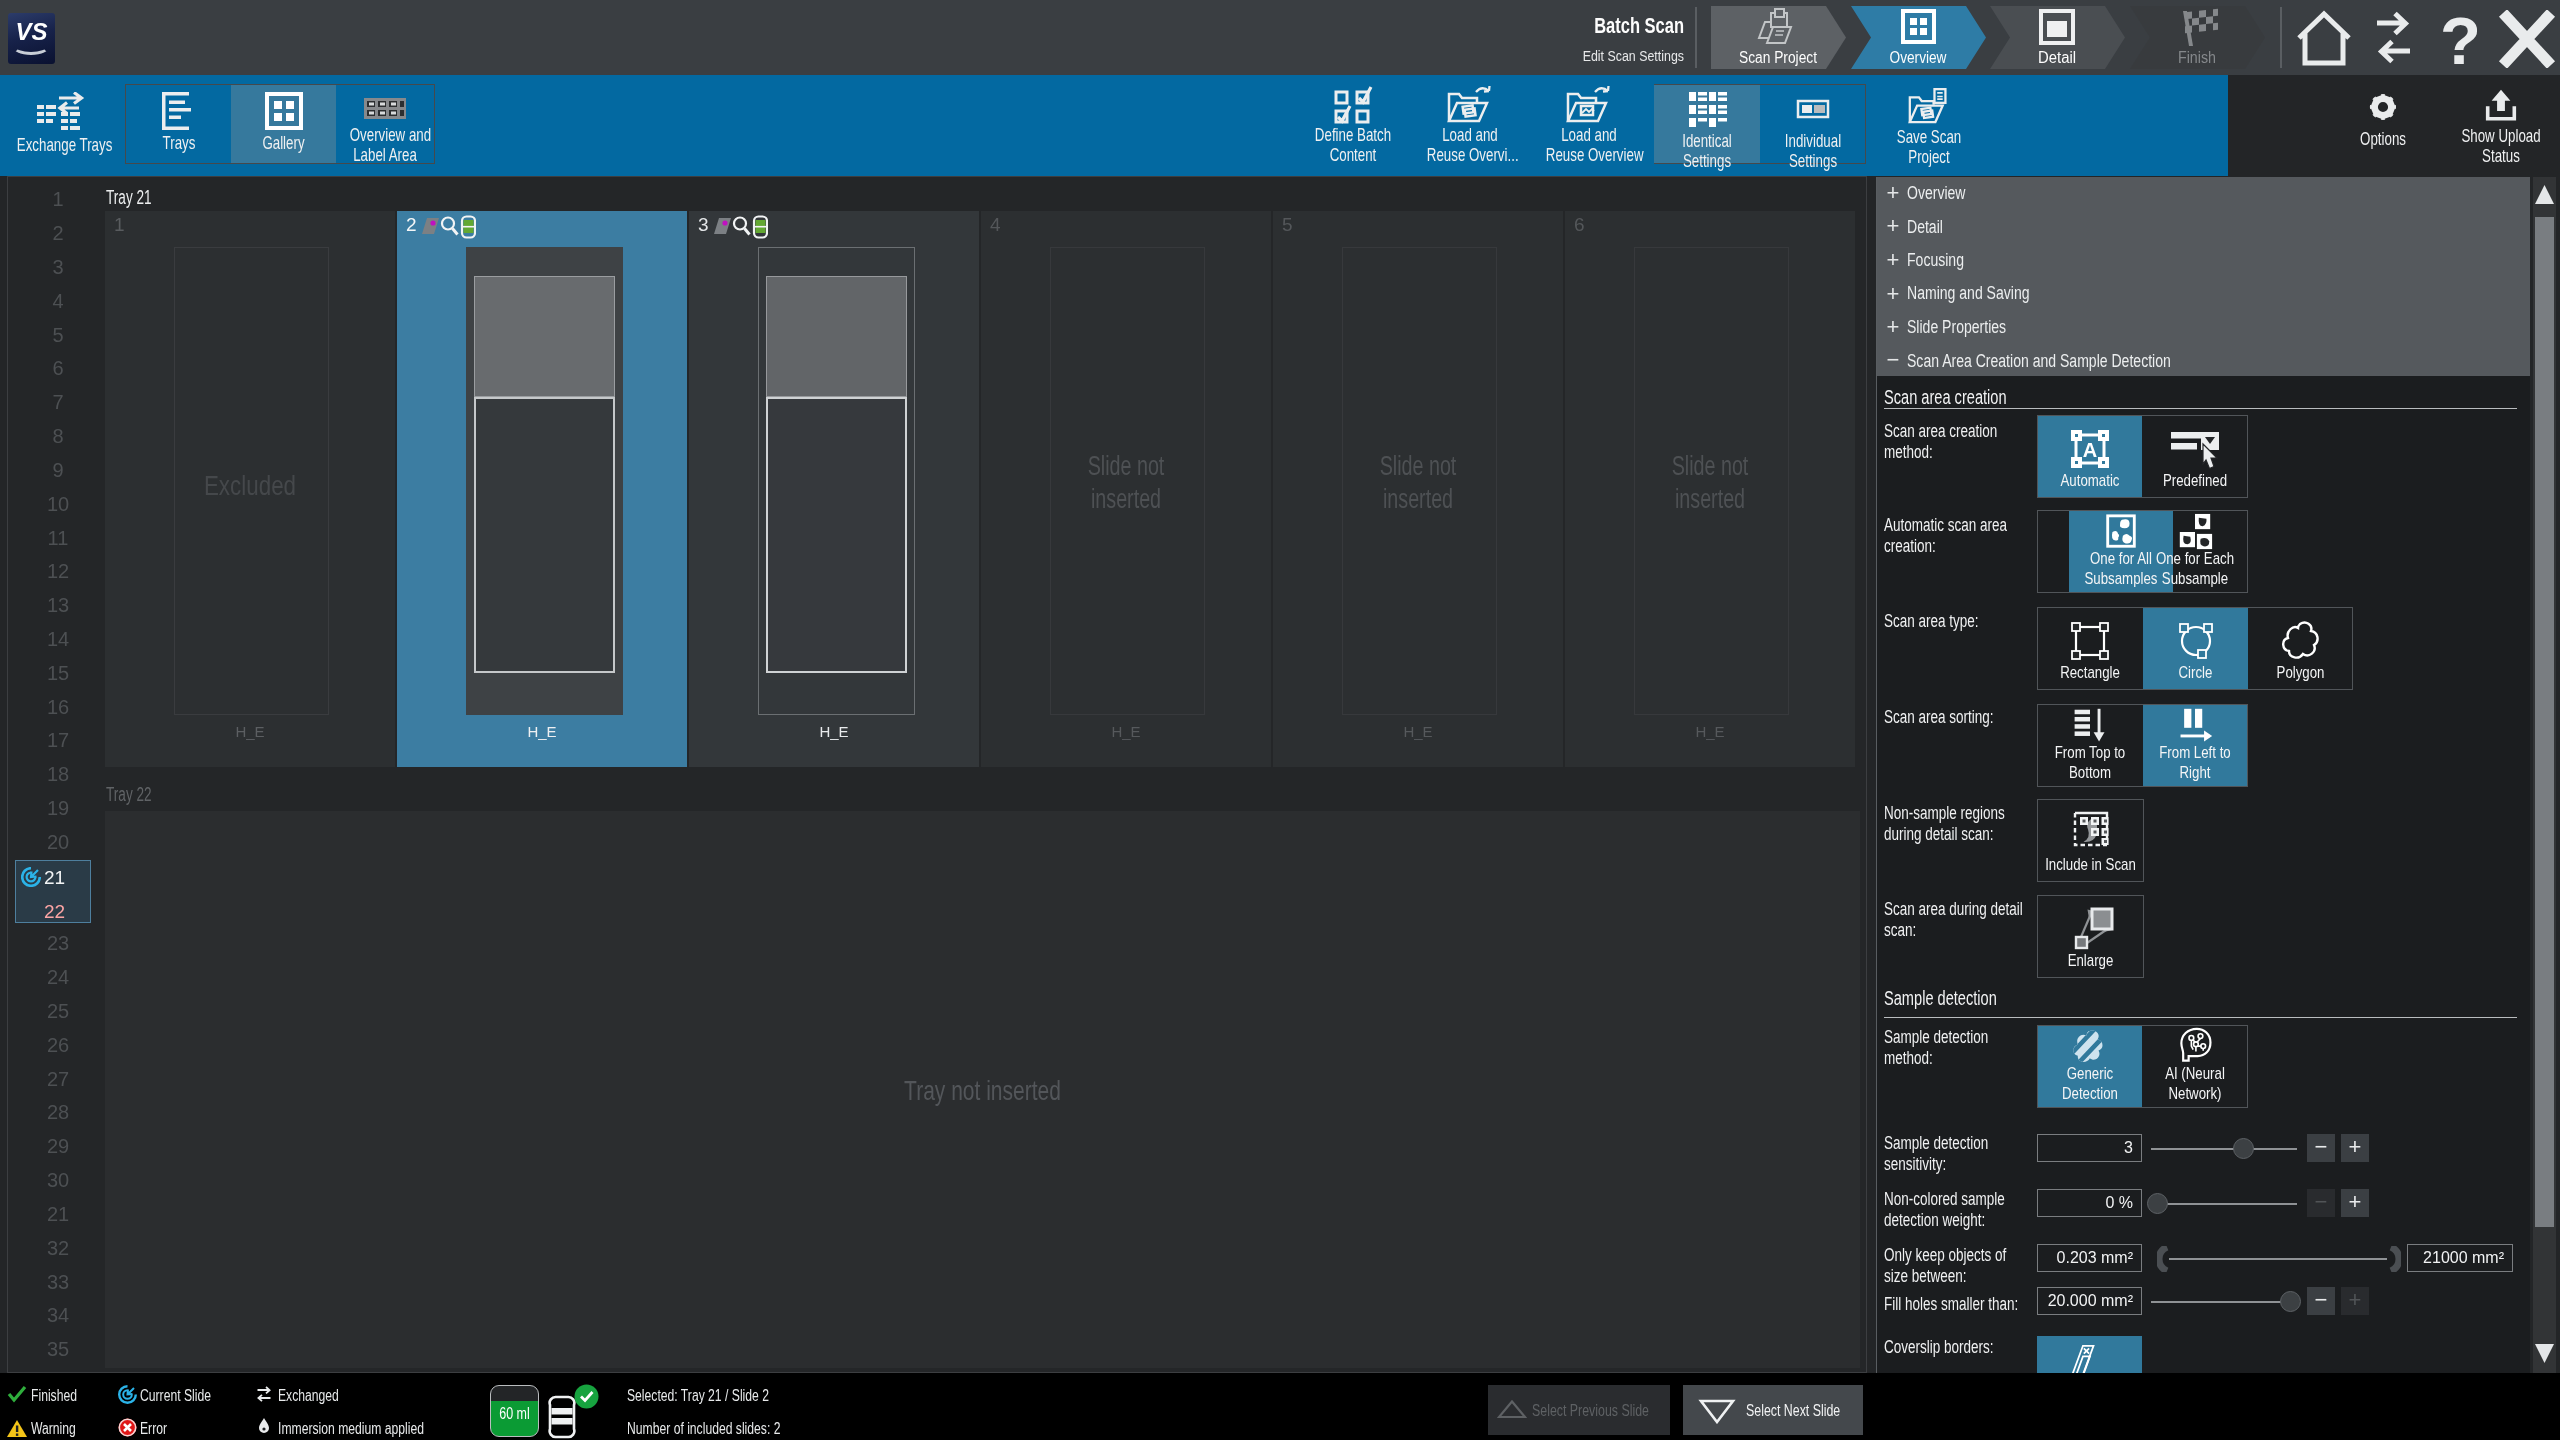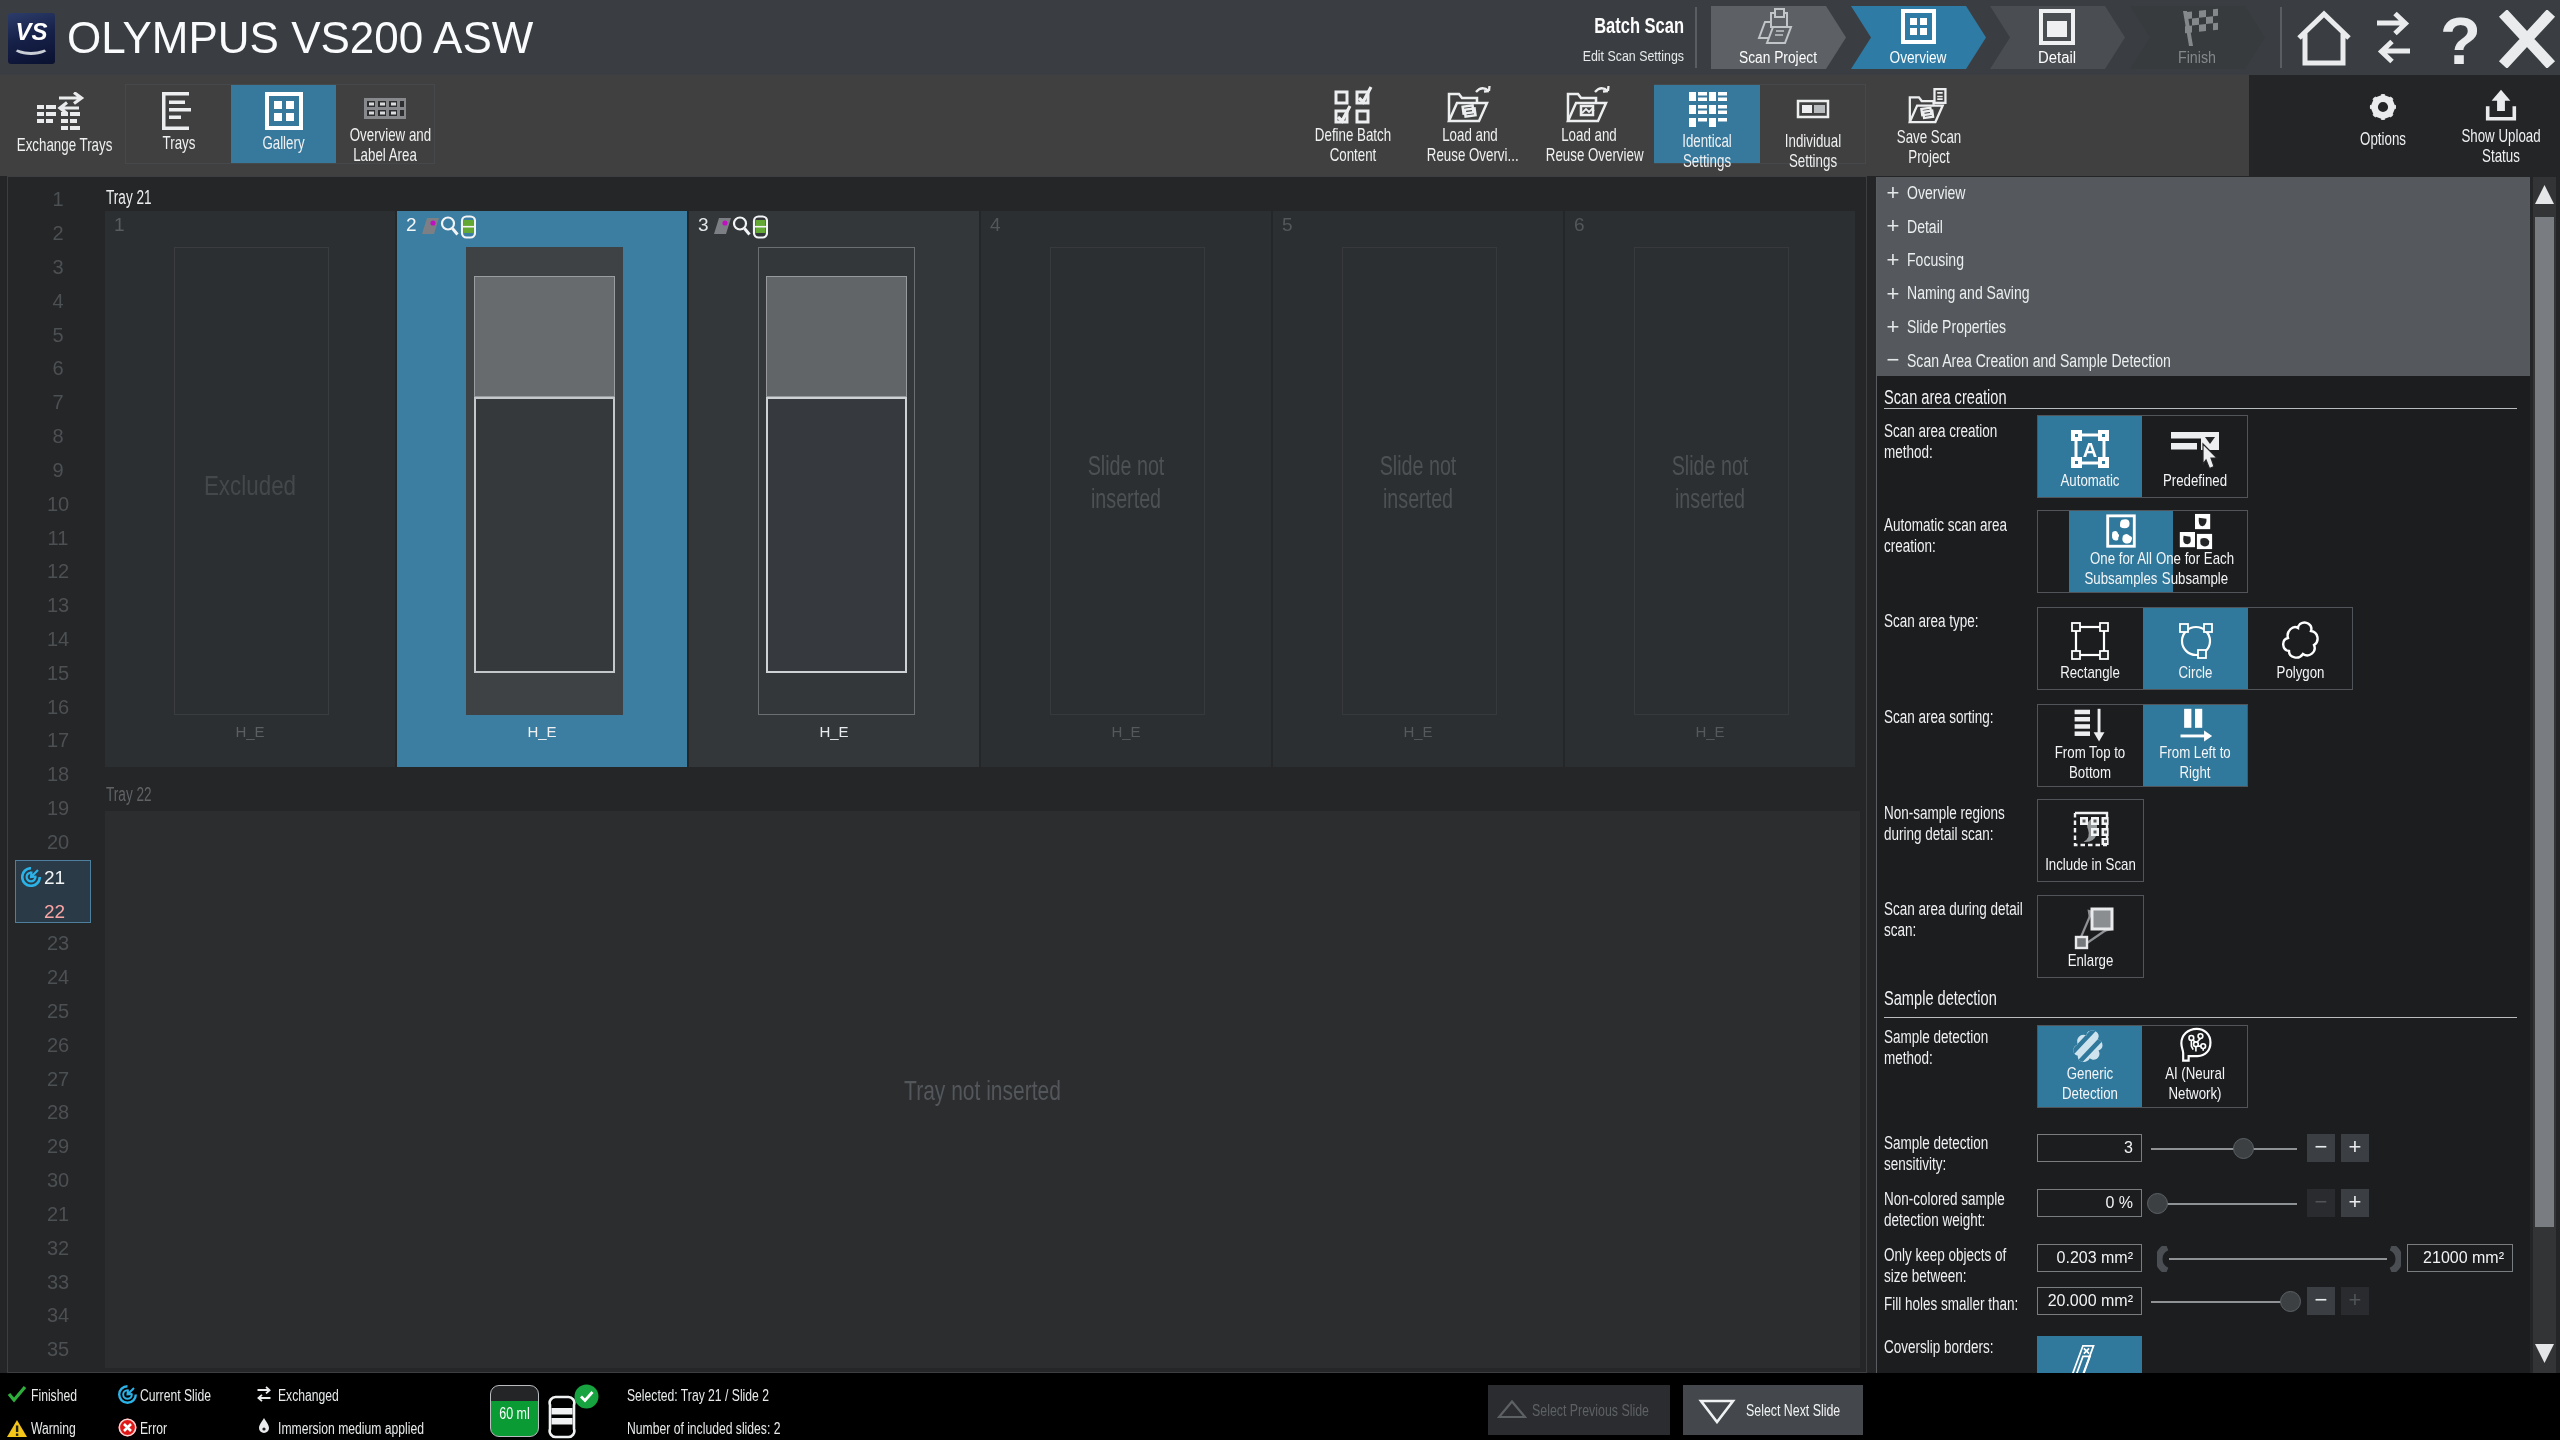--- a/index.html
+++ b/index.html
@@ -5,21 +5,21 @@
 html,body{margin:0;padding:0;background:#232527;}
 #root{position:relative;width:2560px;height:1440px;overflow:hidden;background:#232527;
  font-family:"Liberation Sans",sans-serif;color:#f0f1f2;}
 .abs{position:absolute;}
 #titlebar{position:absolute;left:0;top:0;width:2560px;height:75px;background:#3a3e42;}
 #logo{position:absolute;left:8px;top:13px;width:47px;height:51px;background:linear-gradient(165deg,#2c3c6a 0%,#17224a 45%,#0a1130 100%);border-radius:3px;}
 #logo .vs{position:absolute;left:0;right:0;top:5px;text-align:center;font-size:24px;font-weight:bold;color:#fff;font-style:italic;}
 #logo .swoosh{position:absolute;left:4px;top:24px;width:38px;height:18px;border-radius:50%;border:3px solid transparent;border-bottom-color:#c8cdd6;box-sizing:border-box;}
 #apptitle{position:absolute;left:67px;top:13px;font-size:44px;color:#fafbfc;}
 .vdiv{position:absolute;top:7px;width:2px;height:61px;background:#5a5e62;}
-#toolbar{position:absolute;left:0;top:75px;width:2228px;height:101px;background:#404040;padding-left:21px;}
+#toolbar{position:absolute;left:0;top:75px;width:2228px;height:101px;background:#0369a1;}
 .tbtn{position:absolute;top:9px;text-align:center;font-size:18.5px;line-height:19.5px;color:#f0f1f2;}
 .tbtn>div{transform:scaleX(0.72);transform-origin:center top;white-space:nowrap;}
 .tbtn svg{display:block;margin:2px auto 1px auto;}
 .tgroup{position:absolute;top:9px;border:1px solid #46494c;box-sizing:border-box;}
 .ttile{position:absolute;top:10px;height:78px;text-align:center;font-size:18.5px;line-height:19.5px;color:#f0f1f2;}
 .ttile>div{transform:scaleX(0.72);transform-origin:center top;white-space:nowrap;}
 .ttile svg{display:block;margin:7px auto 3px auto;}
 .ttile.sel{background:#36799d;}
 #main{position:absolute;left:7px;top:176px;width:1860px;height:1197px;background:#242628;border:1px solid #3c3e41;box-sizing:border-box;}
 .rownum{position:absolute;left:24px;width:52px;text-align:center;font-size:20px;color:#4d5053;}
@@ -53,21 +53,20 @@
 .bbtn .lbl{position:absolute;top:16px;white-space:nowrap;font-size:16.5px;transform:scaleX(0.75);transform-origin:left top;}
 </style>
 </head>
 <body>
 <div id="root">
 <div id="titlebar">
   <div id="logo">
         <div class="swoosh"></div>
         <div class="vs">VS</div>
       </div>
-  <div id="apptitle">OLYMPUS VS200 ASW</div>
   <div class="abs" style="left:1484px;top:13px;width:200px;text-align:right;font-size:22px;font-weight:bold;color:#fdfdfd;transform:scaleX(0.75);transform-origin:right top;">Batch Scan</div>
   <div class="abs" style="left:1484px;top:47px;width:200px;text-align:right;font-size:15.5px;color:#e8e9ea;transform:scaleX(0.8);transform-origin:right top;">Edit Scan Settings</div>
   <div class="vdiv" style="left:1695px;"></div>
   <div class="vdiv" style="left:2280px;"></div>
   <svg class="abs" style="left:1711px;top:6px;" width="560" height="63" viewBox="0 0 560 63">
     <polygon points="0,0 115,0 135,31.5 115,63 0,63" fill="#5d6165"></polygon>
     <polygon points="140,0 255,0 275,31.5 255,63 140,63 160,31.5" fill="#2e7ca6"></polygon>
     <polygon points="279,0 394,0 414,31.5 394,63 279,63 299,31.5" fill="#4a4e52"></polygon>
     <polygon points="419,0 534,0 554,31.5 534,63 419,63 439,31.5" fill="#383b3e"></polygon>
     <g transform="translate(50,2)" stroke="#c2c5c7" fill="none" stroke-width="2">

